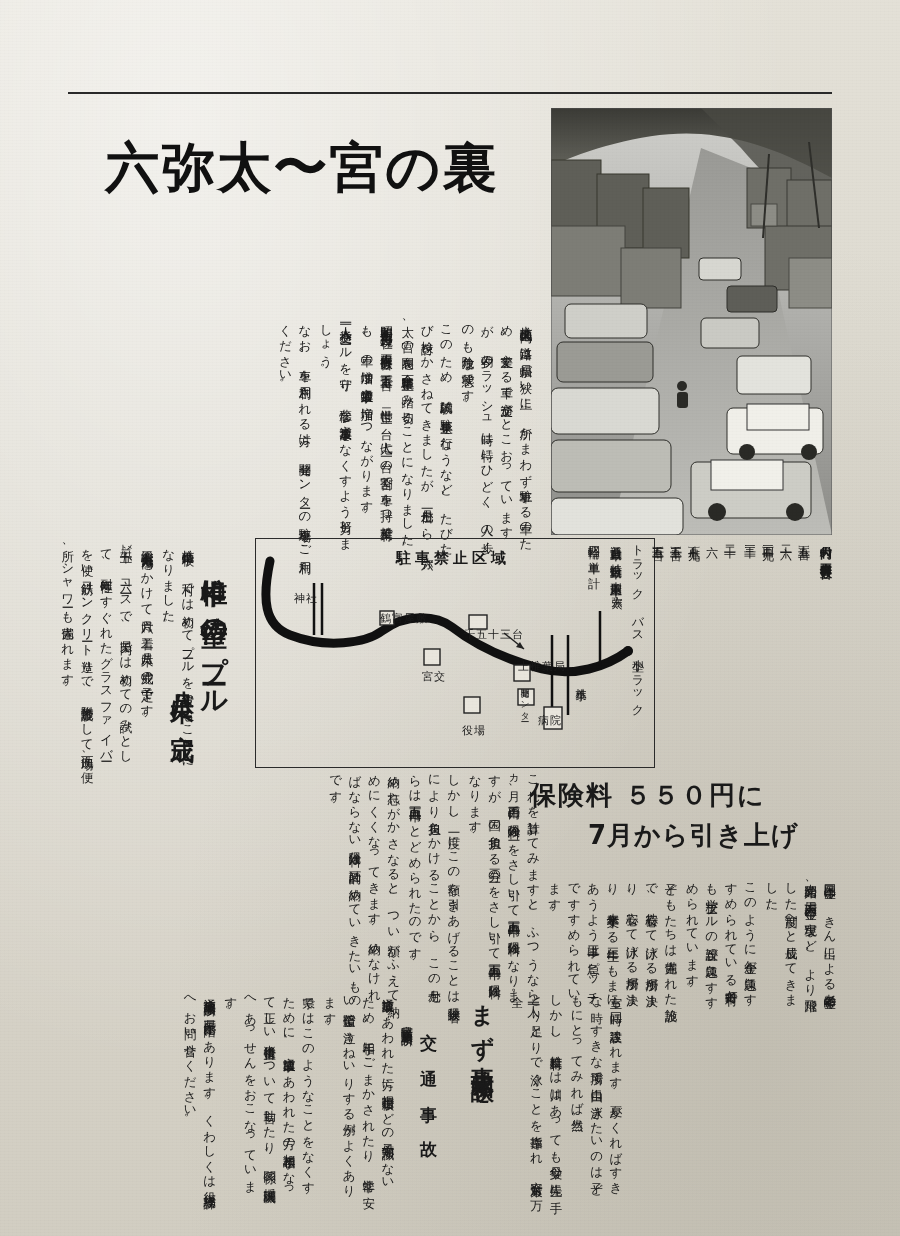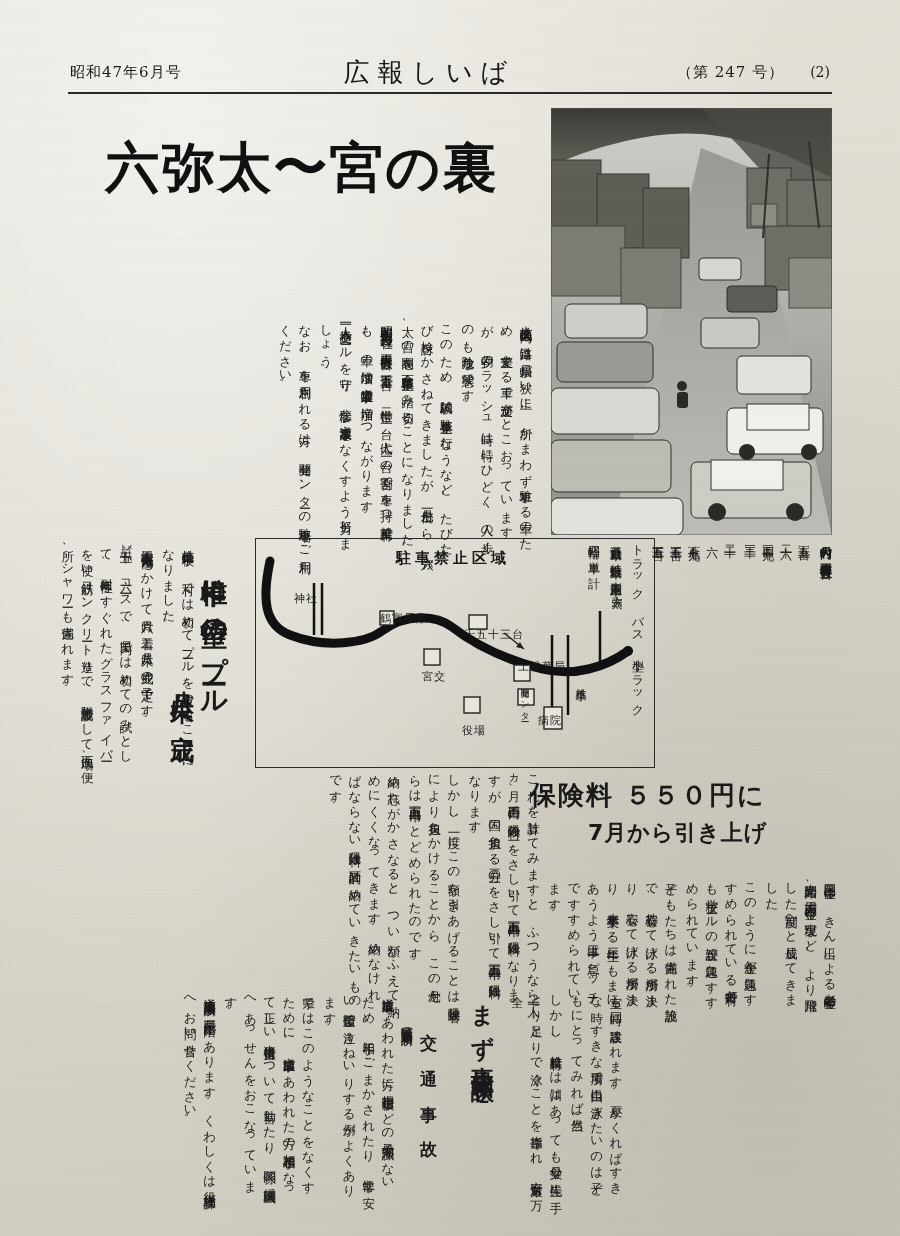--- a/index.html
+++ b/index.html
@@ -129,21 +129,21 @@
   }
 
   
   .ins-h{
     position:absolute;left:530px;top:778px;
     font-size:26px;font-weight:bold;letter-spacing:2px;
     font-family:"DejaVu Sans","Liberation Sans",sans-serif;
   }
   .ins-h2{
     position:absolute;left:588px;top:818px;
-    font-size:22px;font-weight:bold;letter-spacing:1px;
+    font-size:26px;font-weight:bold;letter-spacing:1px;
     font-family:"DejaVu Sans","Liberation Sans",sans-serif;
   }
 
   
   .ins-body{
     position:absolute;left:300px;top:766px;width:540px;height:250px;
     display:flex;flex-direction:row-reverse;
   }
   .ins-body .col{
     writing-mode:vertical-rl;text-orientation:upright;
@@ -182,26 +182,20 @@
   .ins-low .col{
     writing-mode:vertical-rl;text-orientation:upright;
     font-size:12.5px;line-height:1.55;letter-spacing:1px;height:208px;margin-left:2px;
   }
 </style>
 </head>
 <body>
 
 <div class="page">
 
-  <div class="masthead">
-    <div class="mh-date">昭和47年6月号</div>
-    <div class="mh-title">広報しいば</div>
-    <div class="mh-issue">（第 247 号）</div>
-    <div class="mh-page">(2)</div>
-  </div>
   <div class="rule"></div>
 
   <div class="headline">
     <div class="hl1">六弥太〜宮の裏</div>
   </div>
 
   <div class="photo">
     <svg width="281" height="427" viewBox="0 0 281 427">
       <defs>
         <linearGradient id="sky" x1="0" y1="0" x2="0" y2="1">

